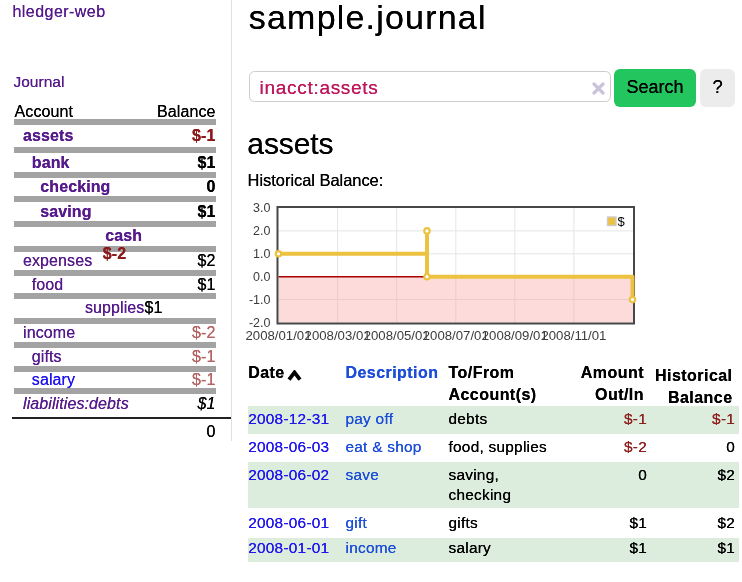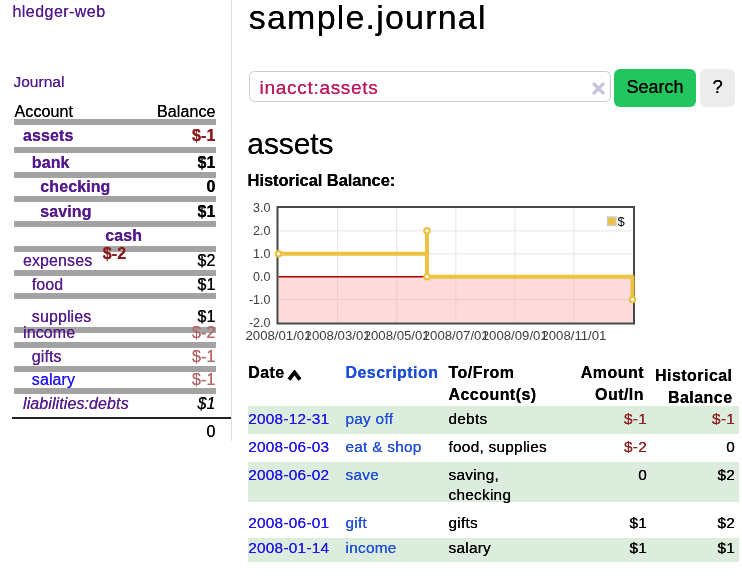--- a/index.html
+++ b/index.html
@@ -59,21 +59,21 @@
     <span class="vl negb">$-2</span>
   </div>
 <div class="srow" style="top:251.6px;height:24.5px;">
   <span class="nm pu" style="padding-left:9.5px;">expenses</span>
     <span class="vl vn">$2</span>
   </div>
 <div class="srow" style="top:276.1px;height:23.0px;">
   <span class="nm pu" style="padding-left:18.3px;">food</span>
     <span class="vl vn">$1</span>
   </div>
-<div class="srow" style="top:308px;height:24.6px;">
+<div class="srow" style="top:299px;height:24.6px;justify-content:center;">
   <span class="nm pu" style="padding-left:18.3px;">supplies</span>
     <span class="vl vn">$1</span>
   </div>
 <div class="srow" style="top:323.7px;height:23.9px;">
   <span class="nm pu" style="padding-left:9.5px;">income</span>
     <span class="vl vn negl">$-2</span>
   </div>
 <div class="srow" style="top:347.6px;height:24.1px;">
   <span class="nm pu" style="padding-left:18.3px;">gifts</span>
     <span class="vl vn negl">$-1</span>
@@ -101,21 +101,21 @@
       <line x1="2" y1="2" x2="11" y2="11"></line>
       <line x1="11" y1="2" x2="2" y2="11"></line>
     </g>
   </svg>
 <div class="abs" style="left:613.7px;top:68.5px;width:82.8px;height:38.5px;background:#22c55e;border-radius:6px;
  display:flex;align-items:center;justify-content:center;font-size:18px;">Search</div>
 <div class="abs" style="left:700px;top:68.5px;width:35.1px;height:38.5px;background:#ececec;border-radius:6px;
  display:flex;align-items:center;justify-content:center;font-size:18.5px;padding-bottom:2px;">?</div>
 
 <div class="abs" style="left:247.3px;top:128.5px;font-size:30px;letter-spacing:-0.1px;line-height:30px;">assets</div>
-<div class="abs" style="left:247.6px;top:170.5px;font-size:16.5px;letter-spacing:-0.05px;font-weight:bold;">Historical Balance:</div>
+<div class="abs" style="left:247.6px;top:170.5px;font-size:16.5px;letter-spacing:-0.05px;font-weight:normal;">Historical Balance:</div>
 
 <svg class="abs" style="left:240px;top:198px;" width="502" height="148" viewBox="0 0 502 148">
 
   <g stroke="#e5e5e5" stroke-width="1">
     <line x1="38.5" y1="32.9" x2="393" y2="32.9"></line>
     <line x1="38.5" y1="55.8" x2="393" y2="55.8"></line>
     <line x1="38.5" y1="101.6" x2="393" y2="101.6"></line>
     <line x1="97.6" y1="10" x2="97.6" y2="124.5"></line>
     <line x1="156.7" y1="10" x2="156.7" y2="124.5"></line>
     <line x1="215.8" y1="10" x2="215.8" y2="124.5"></line>
@@ -176,33 +176,33 @@
   <span class="c4 negr">$-1</span>
     <span class="c5 negr">$-1</span>
   </div>
 <div class="rrow" style="top:434px;height:27.5px;">
   <span class="c1 bl">2008-06-03</span>
     <span class="c2">eat &amp; shop</span>
     <span class="c3">food, supplies</span>
   <span class="c4 negr">$-2</span>
     <span class="c5">0</span>
   </div>
-<div class="rrow grn" style="top:461.8px;height:40px;">
+<div class="rrow grn" style="top:461.8px;height:46px;">
   <span class="c1 bl">2008-06-02</span>
     <span class="c2">save</span>
     <span class="c3">saving,<br>checking</span>
   <span class="c4">0</span>
     <span class="c5">$2</span>
   </div>
 <div class="rrow" style="top:510px;height:14px;">
   <span class="c1 bl">2008-06-01</span>
     <span class="c2">gift</span>
     <span class="c3">gifts</span>
   <span class="c4">$1</span>
     <span class="c5">$2</span>
   </div>
 <div class="rrow grn last" style="top:538px;height:24.2px;">
-  <span class="c1 bl">2008-01-14</span>
+  <span class="c1 bl">2008-01-01</span>
     <span class="c2">income</span>
     <span class="c3">salary</span>
   <span class="c4">$1</span>
     <span class="c5">$1</span>
   </div>
 
 </body></html>

